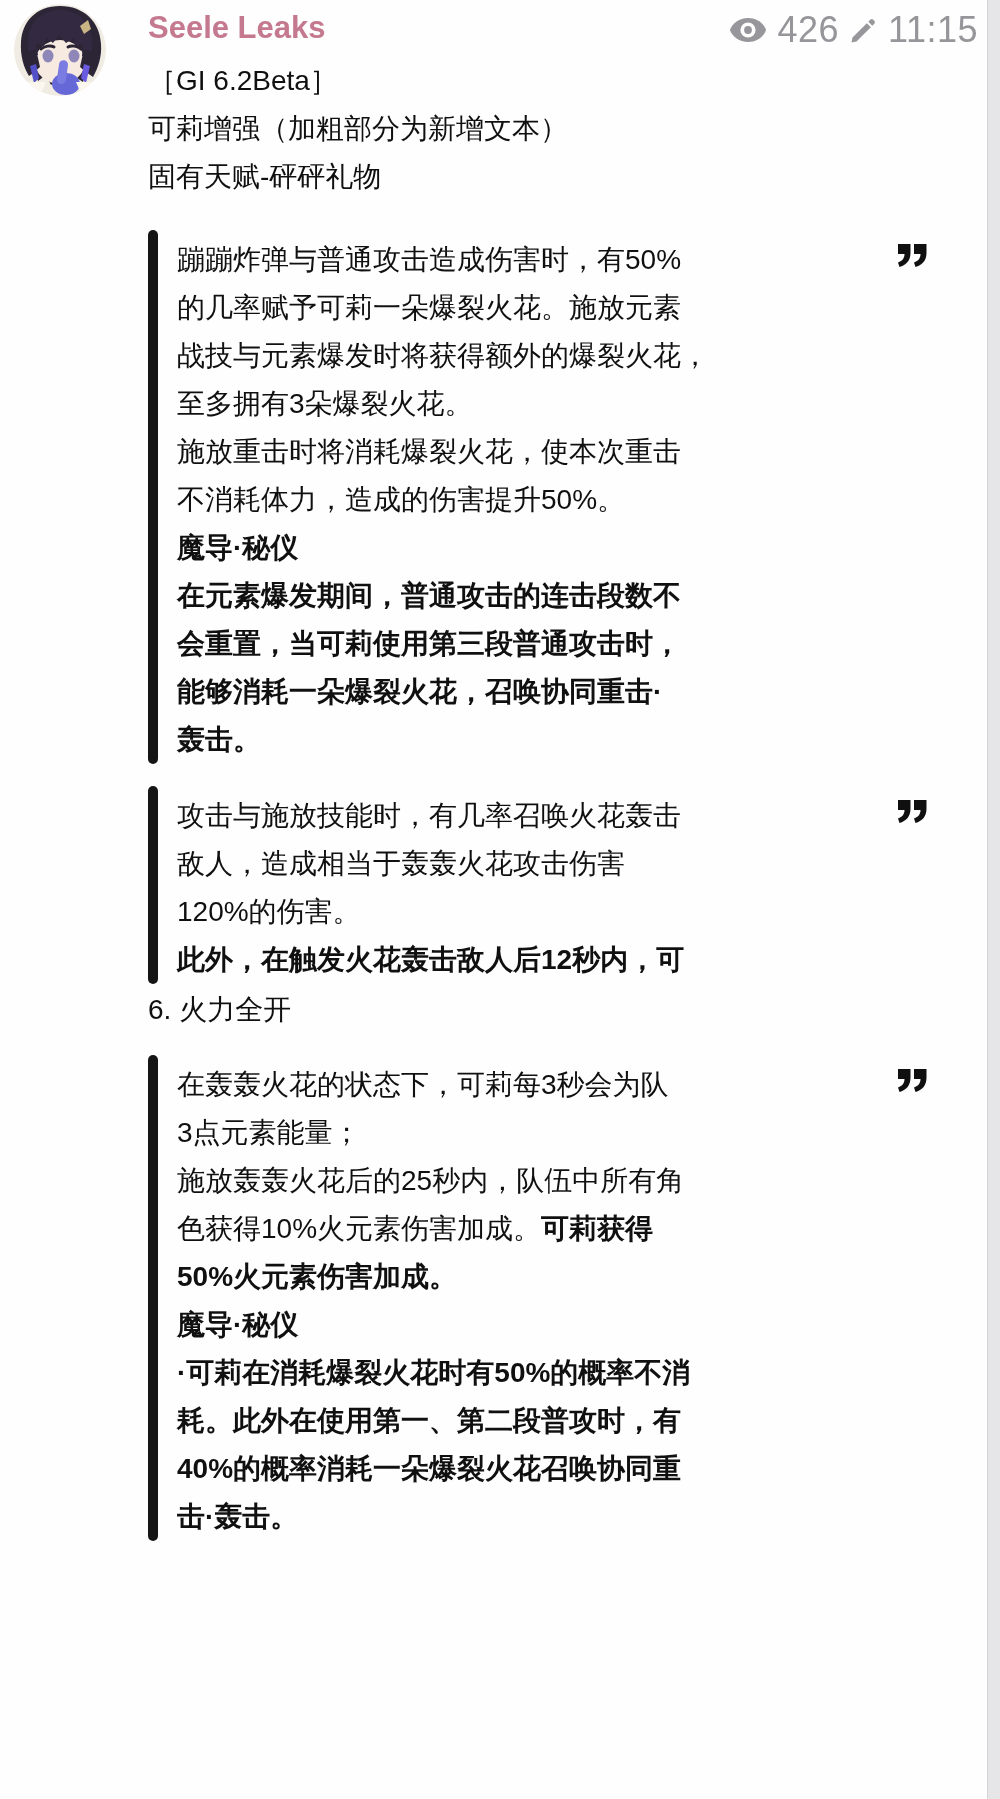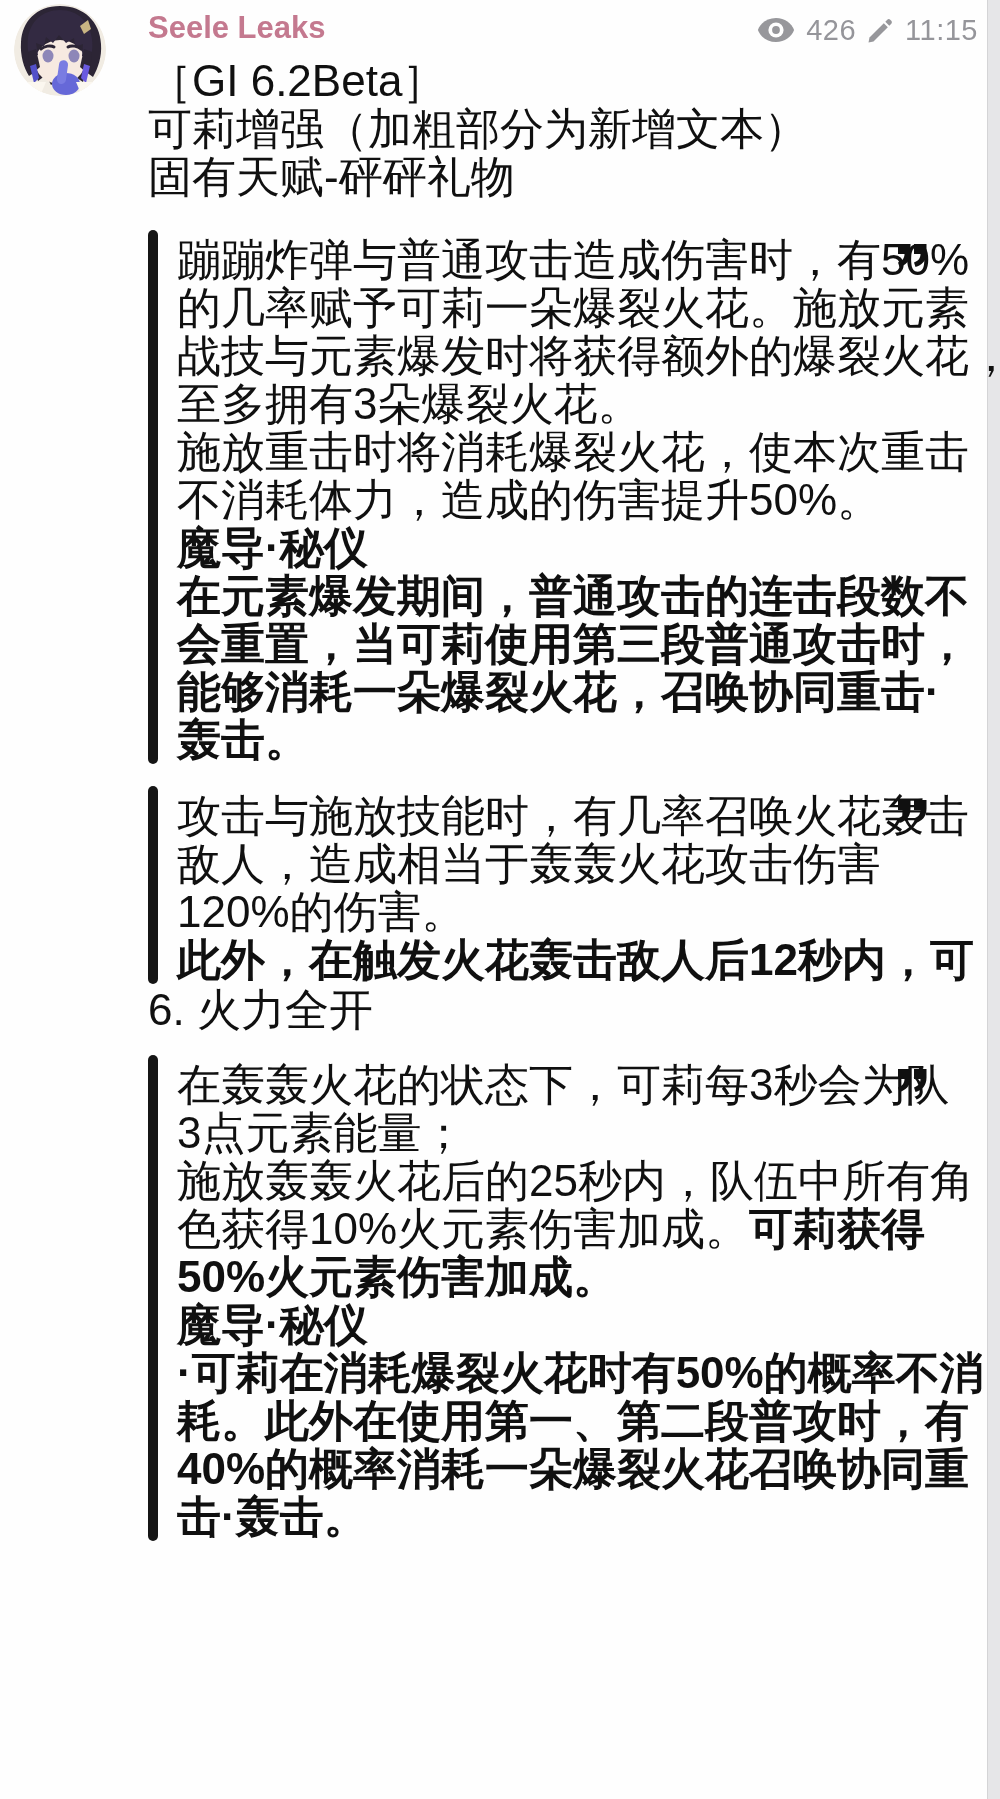--- a/index.html
+++ b/index.html
@@ -5,24 +5,24 @@
   html,body{margin:0;padding:0;}
   body{
     width:1000px;height:1799px;background:#fefefe;overflow:hidden;
     font-family:"Liberation Sans","DejaVu Sans",sans-serif;
     -webkit-font-smoothing:antialiased;
   }
   .page{position:relative;width:1000px;height:1369px;background:#fefefe;}
   .edge-strip{position:absolute;top:0;right:0;width:12px;height:1799px;background:#e6e6e8;border-left:1px solid #d4d4d6;}
   .avatar{position:absolute;left:14px;top:4px;width:92px;height:92px;border-radius:50%;overflow:hidden;}
   .channel{position:absolute;left:148px;top:8px;font-size:31px;line-height:40px;font-weight:700;}
-  .meta{position:absolute;top:14px;right:22px;display:flex;align-items:center;gap:11px;font-size:29px;line-height:32px;font-weight:400;}
+  .meta{position:absolute;top:14px;right:22px;display:flex;align-items:center;gap:11px;font-size:36px;line-height:32px;font-weight:400;}
   .meta .num{letter-spacing:.5px;}
   .content{position:absolute;left:148px;top:57px;width:812px;}
-  .line{height:48px;line-height:48px;font-size:44px;white-space:nowrap;color:#101010;}
+  .line{height:48px;line-height:48px;font-size:28px;white-space:nowrap;color:#101010;}
   .b{font-weight:700;margin-top:20px;}
   .para{margin:0;}
   .quote{position:relative;padding:8px 0 2px 29px;}
   .qbar{position:absolute;left:0;top:2px;bottom:2px;width:10px;border-radius:5px;background:#151515;}
   .qmark{position:absolute;top:16px;right:32px;width:30px;height:24px;}
 </style>
 </head>
 <body>
 
 <div class="page">

